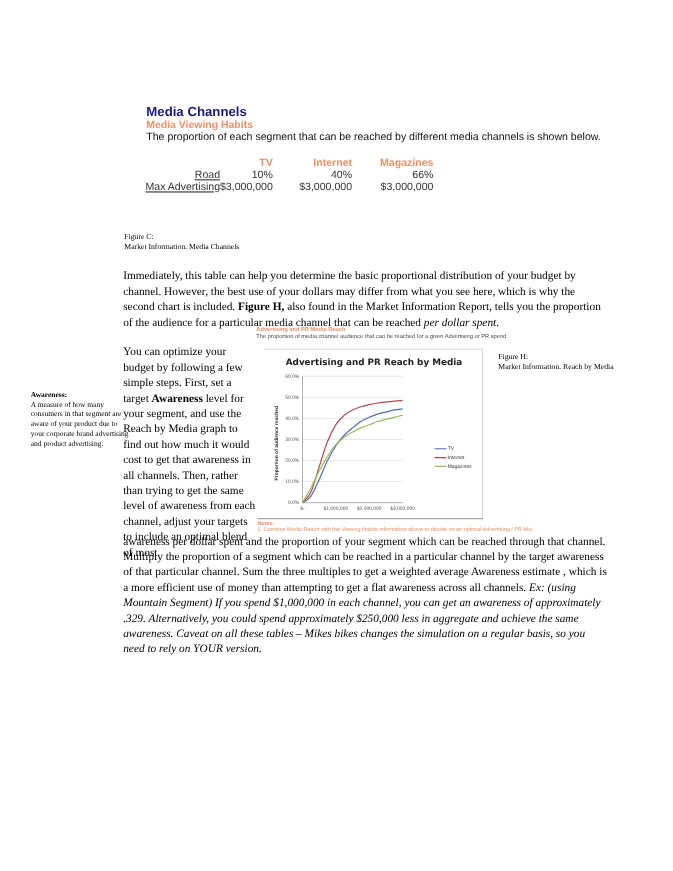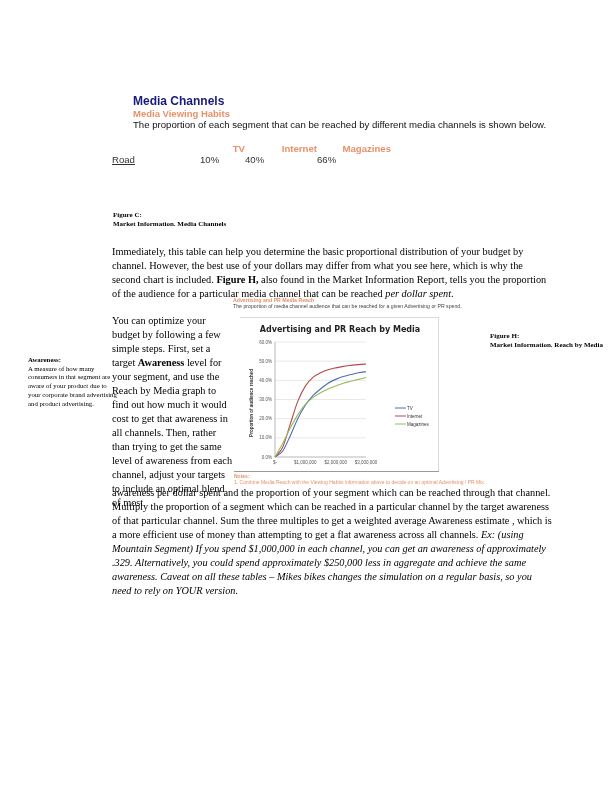--- a/index.html
+++ b/index.html
@@ -4,33 +4,33 @@
 <style>
   html, body { margin: 0; padding: 0; background: #ffffff; }
   body { width: 612px; height: 792px; position: relative; overflow: hidden; font-family: "Liberation Serif", serif; color: #000; }
   .abs { position: absolute; }
   .sans { font-family: "Liberation Sans", sans-serif; margin-left: 20px; }
   #mc-title { left: 113px; top: 94px; font-size: 12px; font-weight: bold; color: #1a1a7a; }
   #mc-sub { left: 113px; top: 108px; font-size: 9.5px; font-weight: bold; color: #e8916a; }
   #mc-desc { left: 113px; top: 119px; font-size: 9.6px; color: #111; white-space: nowrap; }
   table.media { position: absolute; left: 112px; top: 143px; border-collapse: collapse; font-family: "Liberation Sans", sans-serif; font-size: 9.6px; color: #333; }
   table.media th { color: #e8916a; font-weight: bold; text-align: right; padding: 0; height: 11px; }
-  table.media td { padding: 0; height: 10.6px; }
-  table.media td.rl { text-align: left; width: 88px; text-decoration: underline; }
+  table.media td { padding: 0; height: 10.6px; text-align: right; }
+  table.media td.rl { text-align: right; width: 88px; text-decoration: underline; }
   table.media .c1 { width: 45px; }
   table.media .c2 { width: 72px; }
   table.media .c3 { width: 74px; }
-  .cap { font-size: 7px; font-weight: bold; line-height: 8.5px; font-family: "Liberation Serif", serif; }
+  .cap { font-size: 7px; font-weight: normal; line-height: 8.5px; font-family: "Liberation Serif", serif; }
   #figc { left: 113px; top: 211px; }
   .para { font-size: 10.3px; line-height: 14px; }
   #p1 { left: 112px; top: 245px; width: 440px; }
   #p2 { left: 112px; top: 314px; width: 122px; }
   #p3 { left: 112px; top: 486px; width: 440px; }
   #aw { left: 28px; top: 356px; width: 90px; font-size: 6.8px; line-height: 8.7px; }
-  #figh { left: 453px; top: 332px; margin-left: 37px; }
+  #figh { left: 453px; top: 320px; }
   #chart-head { left: 233px; top: 297px; width: 300px; }
   #chart-head .t { font-family: "Liberation Sans", sans-serif; font-size: 5.2px; color: #e8916a; font-weight: bold; }
   #chart-head .d { font-family: "Liberation Sans", sans-serif; font-size: 5.2px; color: #444; }
   #chart-frame { left: 240px; top: 317px; width: 198px; height: 154px; border-top: 1px solid #d9d9d9; border-right: 1px solid #d9d9d9; }
   #chart-svg { position: absolute; left: 240px; top: 318px; }
   #notes { left: 234px; top: 473px; width: 330px; font-family: "Liberation Sans", sans-serif; font-size: 5px; color: #e8916a; line-height: 6px; }
   #notes-line { left: 234px; top: 471px; width: 205px; height: 0; border-top: 1px solid #999; }
 </style>
 </head>
 <body>
@@ -47,20 +47,26 @@
       <th class="c2">Internet</th>
       <th class="c3">Magazines</th>
     </tr>
   </thead>
   <tbody>
     <tr>
       <td class="rl">Road</td>
       <td>10%</td>
       <td>40%</td>
       <td>66%</td>
+    </tr>
+    <tr>
+      <td class="rl">Max Advertising</td>
+      <td>$3,000,000</td>
+      <td>$3,000,000</td>
+      <td>$3,000,000</td>
     </tr>
   </tbody>
 </table>
 
 <div class="abs cap" id="figc">
   <div>Figure C:</div>
   <div>Market Information. Media Channels</div>
 </div>
 
 <div class="abs para" id="p1"><span>Immediately, this table can help you determine the basic proportional distribution of your budget by channel. However, the best use of your dollars may differ from what you see here, which is why the second chart is included. </span><b>Figure H,</b><span> also found in the Market Information Report, tells you the proportion of the audience for a  particular media channel that can be reached </span><i>per dollar spent</i><span>.</span></div>

